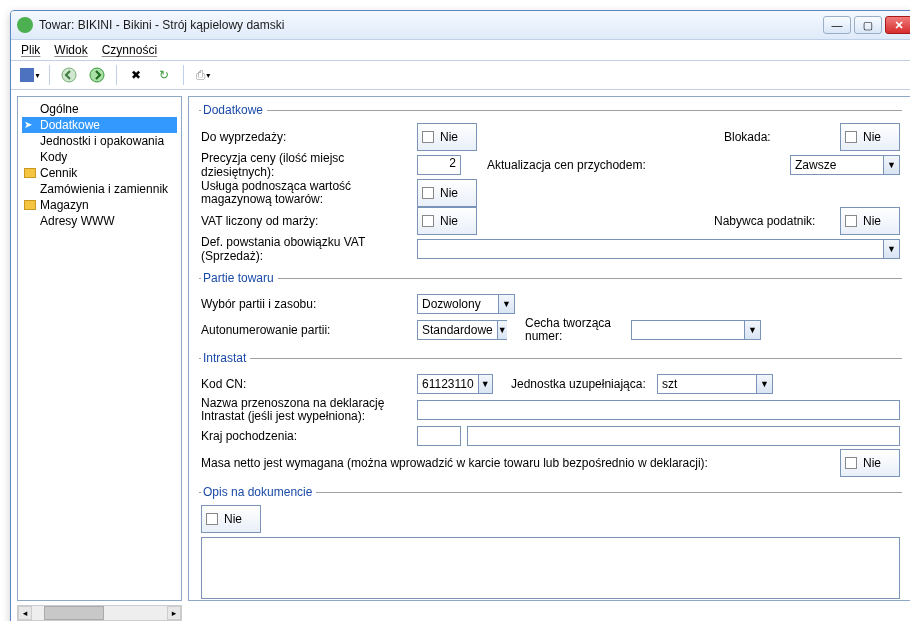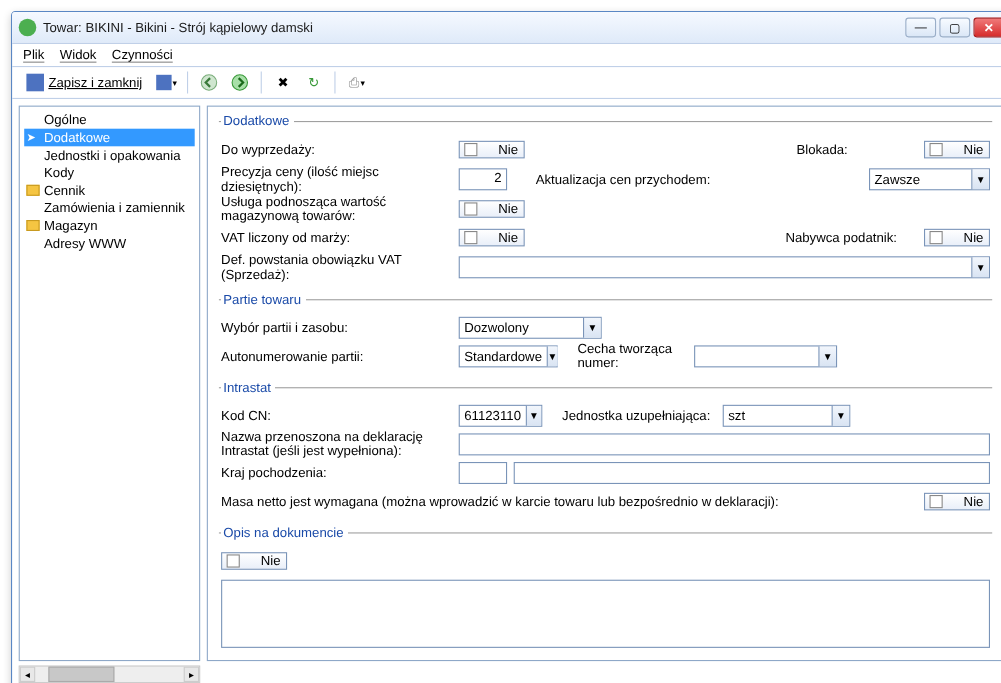--- a/index.html
+++ b/index.html
@@ -27,21 +27,21 @@
 .navli .folder { width:12px; height:10px; background:#f5c542; border:1px solid #c89a20; position:absolute; left:2px; top:3px;}
 .sb-hscroll { height:16px; border:1px solid #ccc; margin-top:4px; background:#eee; display:flex;}
 .sb-hscroll .thumb { width:60px; height:100%; background:#c8c8c8; border:1px solid #aaa; margin-left:12px;}
 .sb-hscroll .arr { width:14px; height:100%; background:#e8e8e8; border:1px solid #ccc; display:flex; align-items:center; justify-content:center; font-size:9px;}
 .sb-hscroll .spacer{flex:1;}
 .main { flex: 1; border: 1px solid #8ea8c8; padding: 4px 10px 8px 10px; height: 505px; overflow:hidden; background:#fff;}
 fieldset { border: none; border-top: 1px solid #a0a0a0; margin: 2px 0 6px 0; padding: 6px 2px 2px 2px; }
 legend { color: #1a4aa8; font-weight: normal; padding-right: 4px; }
 .row { display: flex; align-items: center; min-height: 26px; gap: 6px; }
 .lbl { width: 210px; }
-.toggle { width: 60px; height: 16px; border:1px solid #7a94b8; background: linear-gradient(#fff,#e9eff9); display:flex; align-items:center; padding:0 4px; gap:19px;}
+.toggle { width: 60px; height: 28px; border:1px solid #7a94b8; background: linear-gradient(#fff,#e9eff9); display:flex; align-items:center; padding:0 4px; gap:6px;}
 .toggle .box { width:12px; height:12px; border:1px solid #888; background:#fff;}
 .combo { height:20px; border:1px solid #7a94b8; background:#fff; display:flex; align-items:center;}
 .combo .cval { flex:1; padding:0 4px; }
 .combo .carr { width:16px; height:100%; border-left:1px solid #7a94b8; background:linear-gradient(#f2f6fc,#d9e4f3); display:flex; align-items:center; justify-content:center; font-size:9px;}
 .tinput { height:20px; border:1px solid #7a94b8; background:#fff; padding:0 4px; }
 .rlabel { }
 .tarea { width:100%; height:62px; border:1px solid #7a94b8; background:#fff; margin-top:4px;}
 svg.ico{width:16px;height:16px;}
 </style>
 </head>
@@ -59,24 +59,20 @@
     </div>
   </div>
 
   <div class="menubar">
     <span>Plik</span>
     <span>Widok</span>
     <span>Czynności</span>
   </div>
 
   <div class="toolbar">
-    <div class="save-group">
-      <span class="fl"></span>
-      <span style="text-decoration:underline">Zapisz i zamknij</span>
-    </div>
     <div class="tbtn">
         <span style="width:14px;height:14px;background:#4d72c0;"></span>
         <span style="font-size:8px;margin-left:1px;">▾</span>
       </div>
     <div class="tbsep"></div>
     <div class="tbtn">
         <svg class="ico" viewBox="0 0 16 16">
           <circle cx="8" cy="8" r="7" fill="#cfe6cf" stroke="#7aad7a"></circle>
           <path d="M9 4 L5 8 L9 12" fill="none" stroke="#3a7a3a" stroke-width="2"></path>
         </svg>
@@ -181,21 +177,21 @@
               <div class="cval"></div>
               <div class="carr">▼</div>
             </div>
         </div>
       </fieldset>
 
       <fieldset>
         <legend>Partie towaru</legend>
         <div class="row">
           <div class="lbl">Wybór partii i zasobu:</div>
-          <div class="combo" style="width:130px">
+          <div class="combo" style="width:98px">
               <div class="cval">Dozwolony</div>
               <div class="carr">▼</div>
             </div>
         </div>
         <div class="row">
           <div class="lbl">Autonumerowanie partii:</div>
           <div class="combo" style="width:90px">
               <div class="cval">Standardowe</div>
               <div class="carr">▼</div>
             </div>

